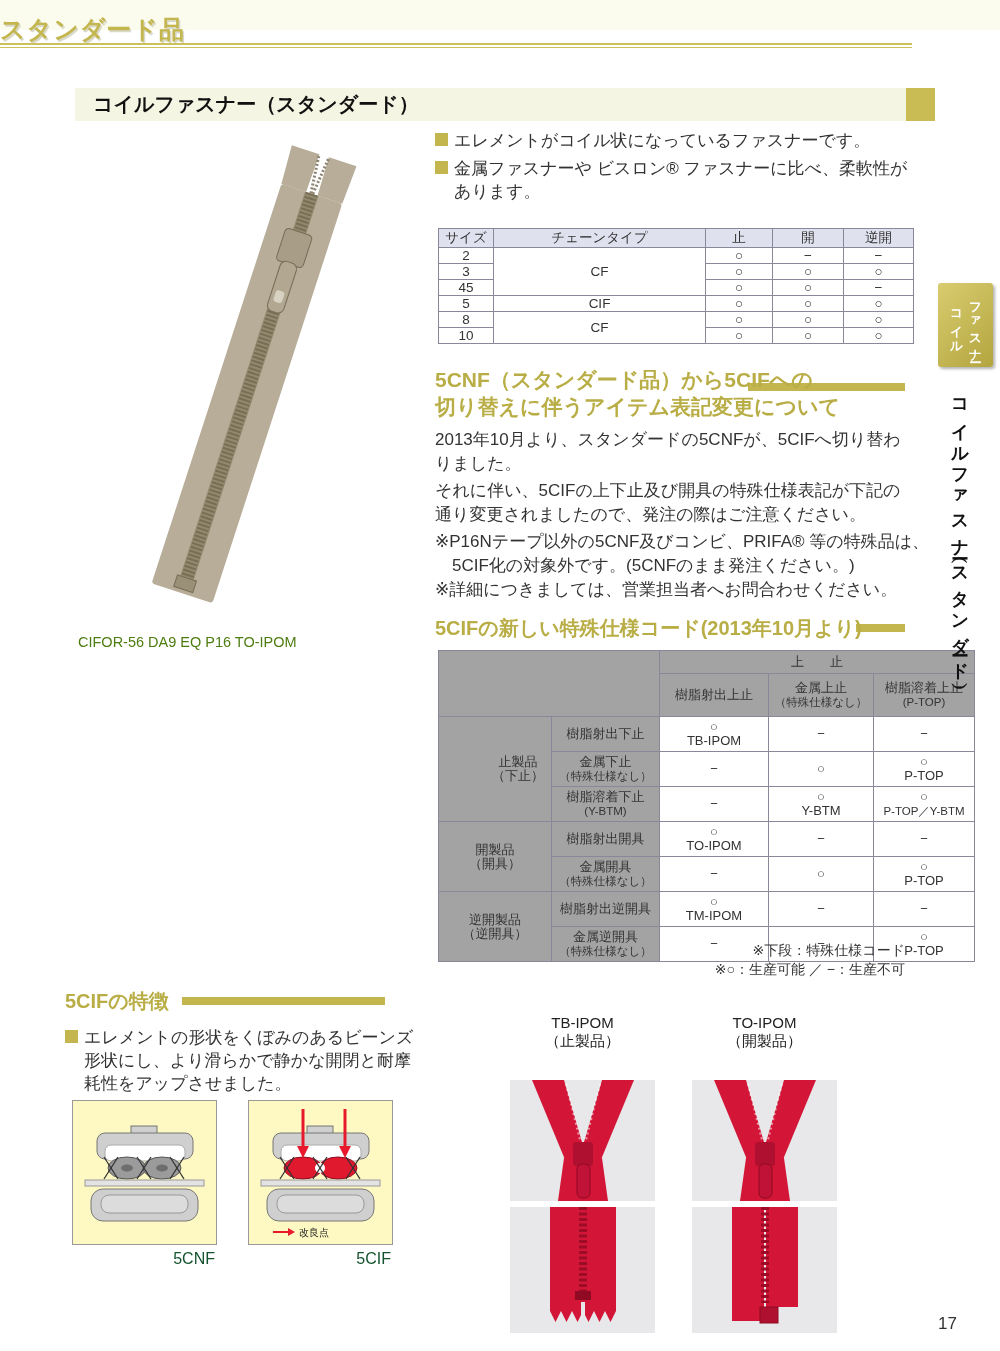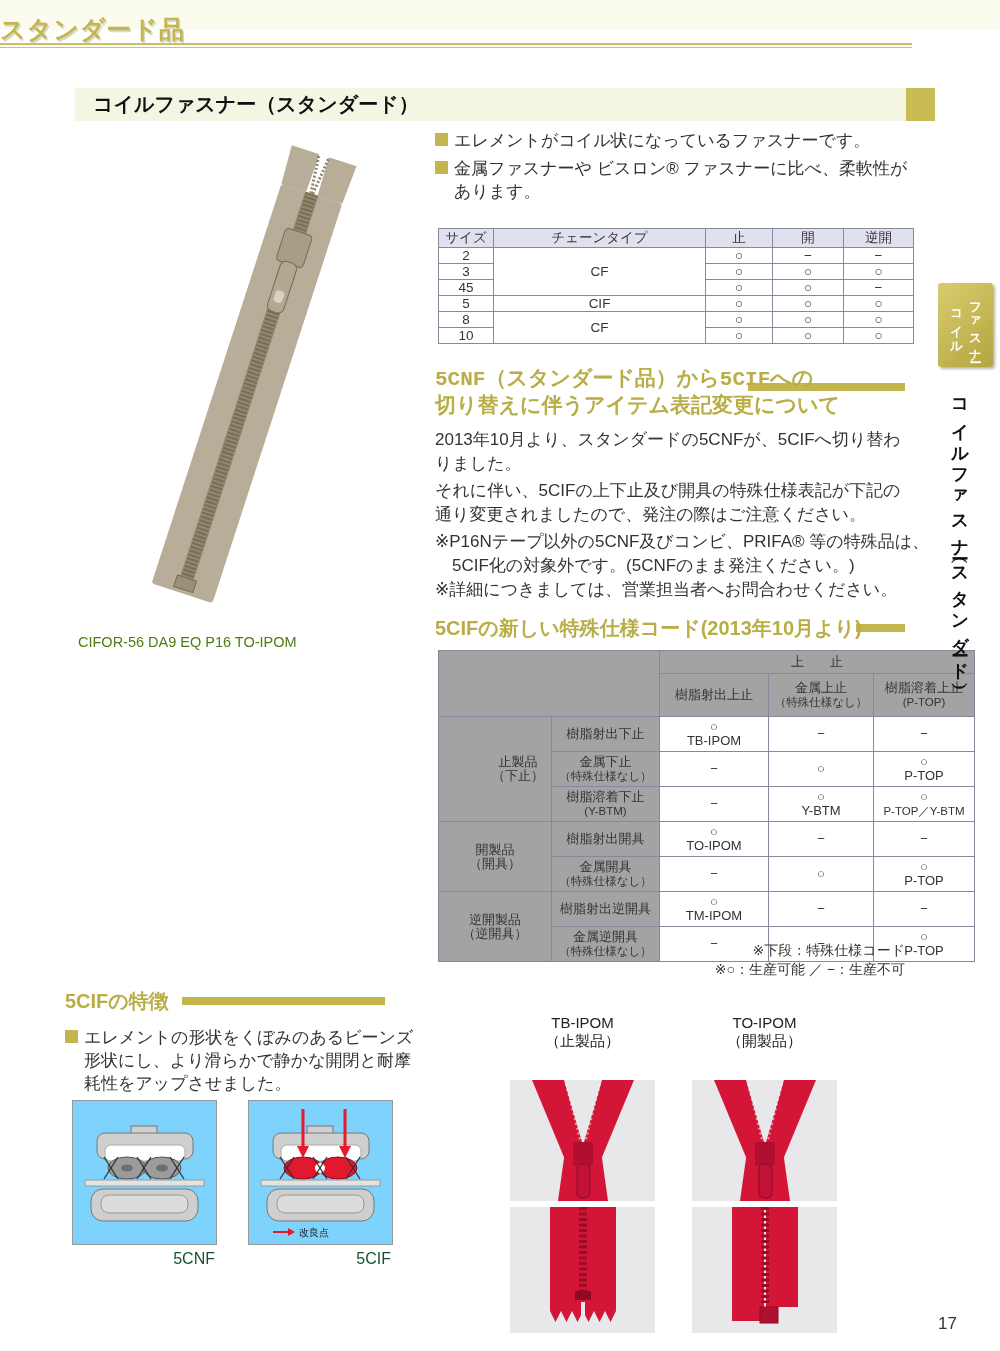--- a/index.html
+++ b/index.html
@@ -32,21 +32,21 @@
   .cell-lines .sm{font-size:11.5px;}
   .cell-lines span:empty{display:none;}
   
   .gold-h{font-weight:bold;color:#b9ad45;}
   .gold-bar{background:#c3b64e;}
   
   .para{font-size:17px;line-height:24px;color:#333;}
   .note{text-indent:-1em;padding-left:1em;}
   .footnotes{font-size:14px;line-height:19px;text-align:right;color:#333;}
   
-  .diagram-box{width:143px;height:143px;border:1px solid #999;background:#7dd3fc;}
+  .diagram-box{width:143px;height:143px;border:1px solid #999;background:#fef9c3;}
   .diagram-label{width:143px;text-align:right;font-size:16px;color:#14532d;}
   .photo-title{width:145px;text-align:center;font-size:15px;line-height:18px;color:#222;}
   .photo-tile{width:145px;background:#e8e8ea;overflow:hidden;}
   .caption{font-size:14.5px;color:#4d7c0f;}
   
   .side-tab{width:55px;height:84px;background:linear-gradient(135deg,#d8cc70,#b3a53e);
             border-radius:3px;box-shadow:2px 2px 3px rgba(0,0,0,.3);
             display:flex;flex-direction:row;justify-content:center;align-items:center;gap:2px;}
   .side-tab span{writing-mode:vertical-lr;font-size:12.5px;font-weight:bold;color:#fff;letter-spacing:1px;}
   .side-vert{writing-mode:vertical-rl;font-size:17.5px;font-weight:600;color:#111;letter-spacing:3px;}
@@ -142,21 +142,21 @@
   <tr>
     <td>10</td>
     <td>○</td>
     <td>○</td>
     <td>○</td>
   </tr>
 </tbody>
   </table>
 
 <div class="abs gold-bar" style="left:748px;top:383px;width:157px;height:8px;"></div>
-<div class="abs gold-h" style="left:435px;top:366px;font-size:21px;line-height:27px;font-family:Liberation Mono, monospace;">
+<div class="abs gold-h" style="left:435px;top:366px;font-size:21px;line-height:27px;">
   <div>5CNF（スタンダード品）から5CIFへの</div>
   <div>切り替えに伴うアイテム表記変更について</div>
 </div>
 <div class="abs para" style="left:435px;top:428px;width:480px;">2013年10月より、スタンダードの5CNFが、5CIFへ切り替わりました。</div>
 <div class="abs para" style="left:435px;top:479px;width:480px;">それに伴い、5CIFの上下止及び開具の特殊仕様表記が下記の通り変更されましたので、発注の際はご注意ください。</div>
 <div class="abs para note" style="left:435px;top:530px;width:480px;">※P16Nテープ以外の5CNF及びコンビ、PRIFA® 等の特殊品は、5CIF化の対象外です。(5CNFのまま発注ください。)</div>
 <div class="abs para note" style="left:435px;top:578px;width:480px;">※詳細につきましては、営業担当者へお問合わせください。</div>
 
 <div class="abs gold-bar" style="left:856px;top:624px;width:49px;height:8px;"></div>
 <div class="abs gold-h" style="left:435px;top:615px;font-size:20px;">5CIFの新しい特殊仕様コード(2013年10月より)</div>

